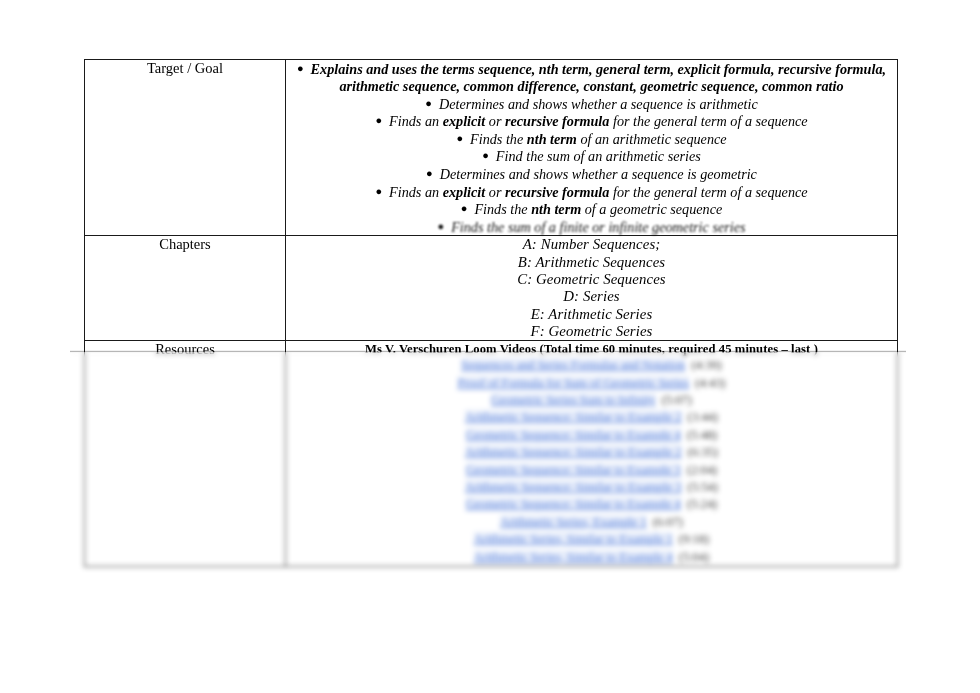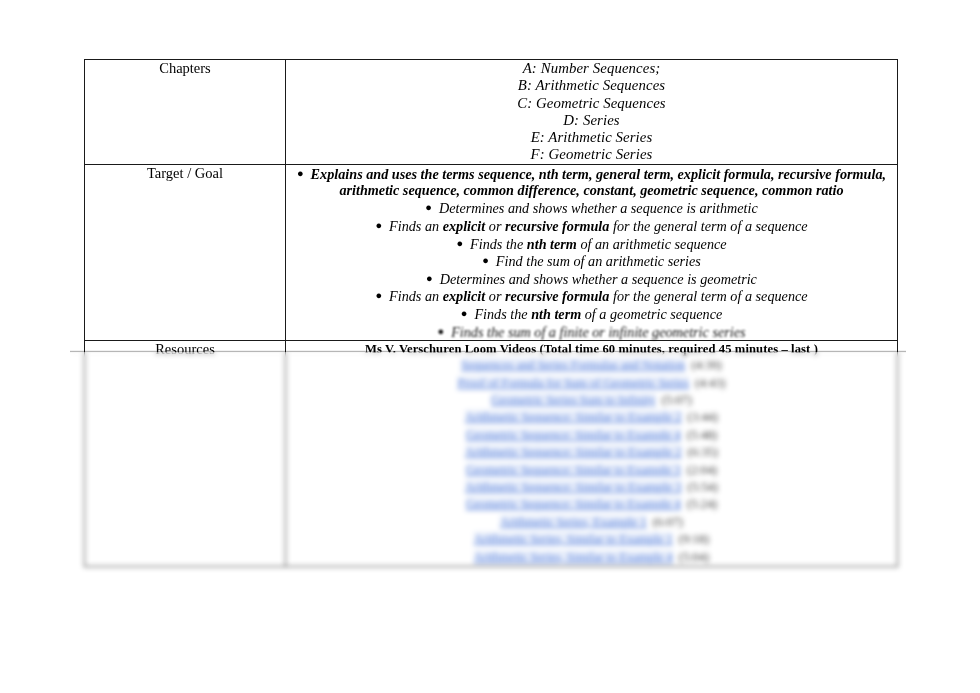--- a/index.html
+++ b/index.html
@@ -132,48 +132,48 @@
   
   .partial-blur { filter: blur(0.9px); opacity: 0.92; }
 </style>
 </head>
 <body>
 
 <div id="doc-sheet">
 
   <table id="syllabus-table">
     <tbody>
-
-      <tr>
-        <td class="col-label label-cell">Chapters</td>
-        <td class="col-body body-cell">
-          <div id="chapters-list">
-              <div class="chapter-line">A: Number Sequences;</div>
-              <div class="chapter-line">B: Arithmetic Sequences</div>
-              <div class="chapter-line">C: Geometric Sequences</div>
-              <div class="chapter-line">D: Series</div>
-              <div class="chapter-line">E: Arithmetic Series</div>
-              <div class="chapter-line">F: Geometric Series</div>
-            </div>
-        </td>
-      </tr>
 
       <tr>
         <td class="col-label label-cell">Target / Goal</td>
         <td class="col-body body-cell" id="goal-cell">
           <div id="goal-list">
               <div class="goal-item strong-line"><span class="bullet">●</span><span>Explains and uses the terms </span><b>sequence, nth term, general term, explicit formula, recursive formula, arithmetic sequence, common difference, constant, geometric sequence, common ratio</b></div>
               <div class="goal-item"><span class="bullet">●</span><span>Determines and shows whether a sequence is arithmetic</span></div>
               <div class="goal-item"><span class="bullet">●</span><span>Finds an </span><b>explicit</b><span> or </span><b>recursive formula</b><span> for the general term of a sequence</span></div>
               <div class="goal-item"><span class="bullet">●</span><span>Finds the </span><b>nth term</b><span> of an arithmetic sequence</span></div>
               <div class="goal-item"><span class="bullet">●</span><span>Find the sum of an arithmetic series</span></div>
               <div class="goal-item"><span class="bullet">●</span><span>Determines and shows whether a sequence is geometric</span></div>
               <div class="goal-item"><span class="bullet">●</span><span>Finds an </span><b>explicit</b><span> or </span><b>recursive formula</b><span> for the general term of a sequence</span></div>
               <div class="goal-item"><span class="bullet">●</span><span>Finds the </span><b>nth term</b><span> of a geometric sequence</span></div>
               <div class="goal-item partial-blur"><span class="bullet">●</span><span>Finds the sum of a finite or infinite geometric series</span></div>
+            </div>
+        </td>
+      </tr>
+
+      <tr>
+        <td class="col-label label-cell">Chapters</td>
+        <td class="col-body body-cell">
+          <div id="chapters-list">
+              <div class="chapter-line">A: Number Sequences;</div>
+              <div class="chapter-line">B: Arithmetic Sequences</div>
+              <div class="chapter-line">C: Geometric Sequences</div>
+              <div class="chapter-line">D: Series</div>
+              <div class="chapter-line">E: Arithmetic Series</div>
+              <div class="chapter-line">F: Geometric Series</div>
             </div>
         </td>
       </tr>
 
       <tr>
         <td class="col-label label-cell">Resources</td>
         <td class="col-body body-cell" id="resources-cell">
           <div class="res-heading">Ms V. Verschuren Loom Videos (Total time 60 minutes, required 45 minutes – last )</div>
           <div id="resources-list">
               <div class="res-row"><a class="res-link" href="#">Sequences and Series Formulas and Notation</a><span class="res-dur"> (4:39)</span></div>

